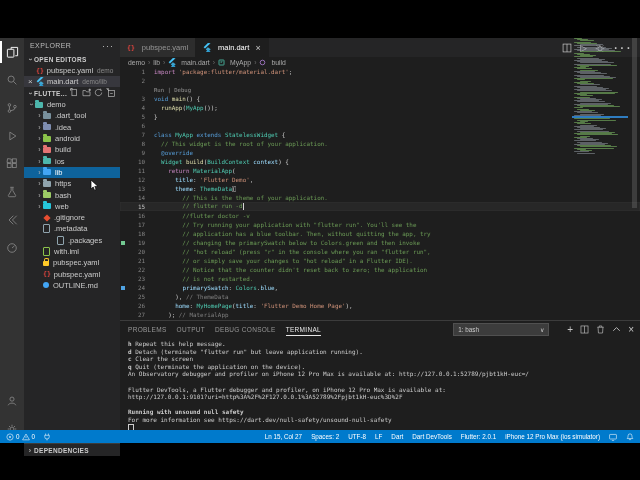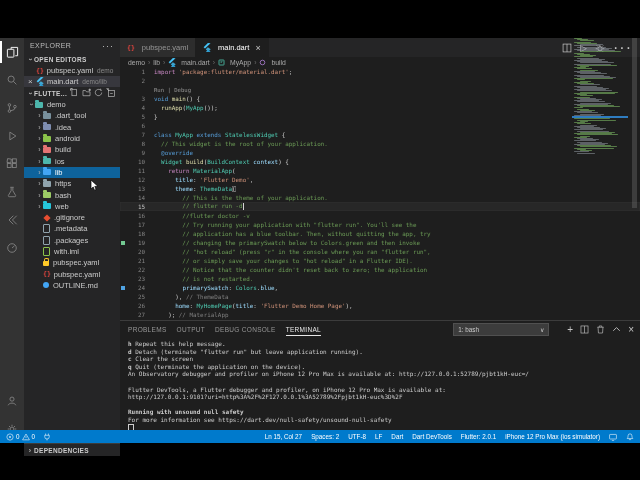--- a/index.html
+++ b/index.html
@@ -287,21 +287,21 @@
           <div class="tree-row" style="padding-left: 12px;">
             <span class="chev"></span>
             <span class="ic ic-git" style="background: rgb(232, 78, 49);"></span>
             <span>.gitignore</span>
           </div>
           <div class="tree-row" style="padding-left: 12px;">
             <span class="chev"></span>
             <span class="ic ic-file" style="border-color: rgb(144, 164, 174);"></span>
             <span>.metadata</span>
           </div>
-          <div class="tree-row" style="padding-left: 12px; text-align: right;">
+          <div class="tree-row" style="padding-left: 26px; text-align: right;">
             <span class="chev"></span>
             <span class="ic ic-file" style="border-color: rgb(144, 164, 174);"></span>
             <span>.packages</span>
           </div>
           <div class="tree-row" style="padding-left: 12px;">
             <span class="chev"></span>
             <span class="ic ic-file" style="border-color: rgb(139, 195, 74);"></span>
             <span>with.iml</span>
           </div>
           <div class="tree-row" style="padding-left: 12px;">

